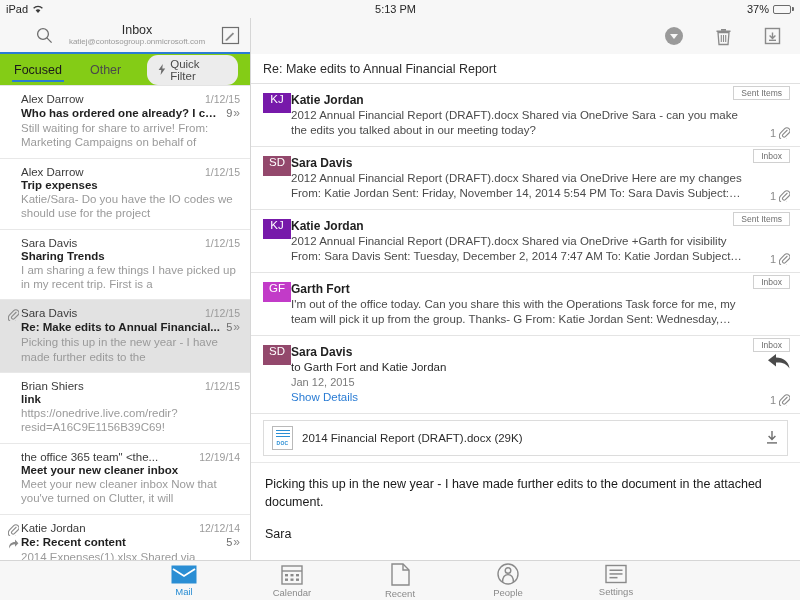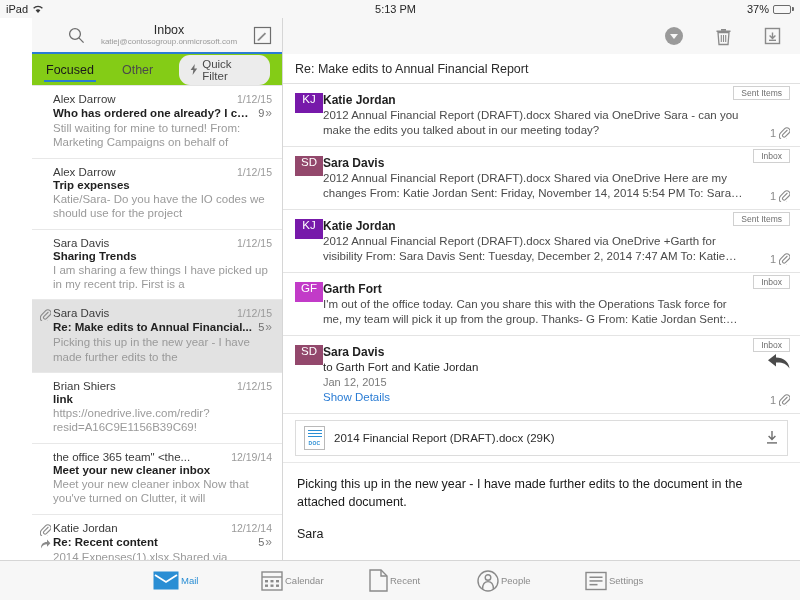--- a/index.html
+++ b/index.html
@@ -18,21 +18,21 @@
   .sb-center{flex:1;text-align:center;font-size:11px;color:#262626;}
   .sb-right{display:flex;align-items:center;gap:4px;}
   .wifi{display:inline-block;width:12px;height:10px;position:relative;}
   .wifi svg{display:block;}
   .batt{display:inline-flex;align-items:center;}
   .batt-body{width:18px;height:9px;border:1px solid #6b6b6b;border-radius:2px;position:relative;padding:1px;box-sizing:border-box;}
   .batt-fill{height:100%;background:#3a3a3a;width:37%;}
   .batt-cap{width:2px;height:4px;background:#6b6b6b;border-radius:0 1px 1px 0;margin-left:1px;}
 
   
-  .body{flex:1;display:flex;min-height:0;padding-left:32px;}
+  .body{flex:1;display:flex;min-height:0;}
   .left{width:250px;flex:0 0 250px;display:flex;flex-direction:column;background:#ffffff;
         border-right:1px solid #d6d6d6;min-height:0;}
   .right{flex:1;display:flex;flex-direction:column;background:#ffffff;min-height:0;}
 
   
   .lhdr{height:36px;flex:0 0 36px;background:#f7f7f7;display:flex;align-items:center;
         padding:0 10px;border-bottom:2px solid #2a7cd4;box-sizing:border-box;}
   .ico-btn{display:flex;align-items:center;justify-content:center;cursor:default;}
   .hamburger{width:17px;display:flex;flex-direction:column;gap:3px;}
   .hamburger i{display:block;height:1.5px;background:#6e6e6e;border-radius:1px;}
@@ -103,21 +103,21 @@
   .attname{flex:1;font-size:11.5px;color:#2b2b2b;margin-left:9px;}
 
   
   .mailbody{flex:1;padding:12px 14px;font-size:12.5px;color:#1a1a1a;line-height:1.45;
             font-family:"Liberation Sans",sans-serif;}
   .mailbody p{margin:0 0 14px;}
 
   
   .tabbar{height:40px;flex:0 0 40px;background:#f7f7f7;border-top:1px solid #d6d6d6;
           display:flex;align-items:center;justify-content:center;gap:46px;box-sizing:border-box;}
-  .tab{display:flex;flex-direction:row;align-items:center;gap:2px;width:62px;}
+  .tab{display:flex;flex-direction:column;align-items:center;gap:2px;width:62px;}
   .tab .tlabel{font-size:9.5px;color:#8a8a8a;}
   .tab.active .tlabel{color:#2a8ed4;}
   svg{display:block;}
 </style>
 </head>
 <body>
 
 <div class="app">
 
   <div class="statusbar">
@@ -190,21 +190,21 @@
                 <span class="msender">Alex Darrow</span>
                 <span class="mdate">1/12/15</span>
               </div>
               <div class="mline2">
                 <span class="msubject">Who has ordered one already? I ca...</span>
                 <span class="mcount">
                   <span>9</span>
                   <span class="chev">»</span>
                 </span>
               </div>
-              <div class="mprev">Still waiting for mine to turned! From: Marketing Campaigns on behalf of</div>
+              <div class="mprev">Still waiting for share to arrive! From: Marketing Campaigns on behalf of</div>
             </div>
           </div>
           <div class="mrow">
             <div class="mflags"></div>
             <div class="mbody">
               <div class="mline1">
                 <span class="msender">Alex Darrow</span>
                 <span class="mdate">1/12/15</span>
               </div>
               <div class="mline2">

